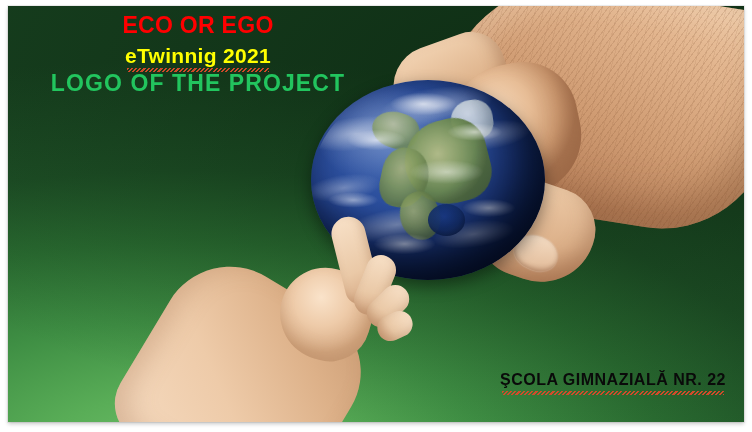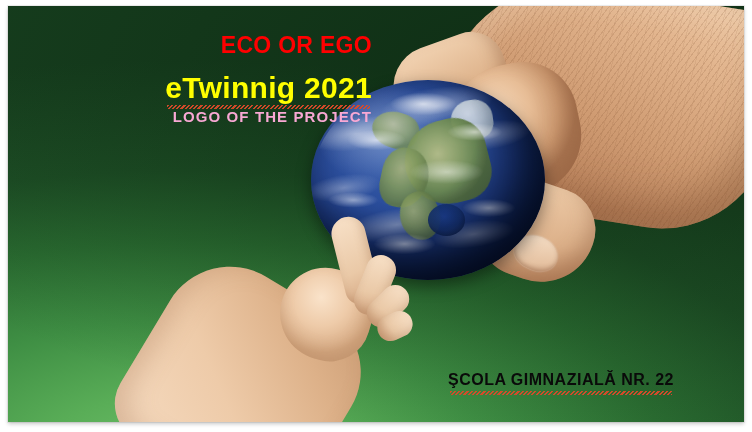--- a/index.html
+++ b/index.html
@@ -150,34 +150,34 @@
       radial-gradient(18% 7% at 40% 82%, rgba(255,255,255,.82) 0%, rgba(255,255,255,0) 74%),
       radial-gradient(15% 6% at 76% 64%, rgba(255,255,255,.78) 0%, rgba(255,255,255,0) 76%),
       radial-gradient(14% 5% at 18% 60%, rgba(255,255,255,.70) 0%, rgba(255,255,255,0) 78%);
   }
   .terminator{
     position:absolute;inset:0;border-radius:50%;pointer-events:none;
     background:radial-gradient(92% 88% at 30% 26%, rgba(0,0,0,0) 44%, rgba(3,9,28,.40) 76%, rgba(2,6,20,.72) 100%);
   }
 
   
-  .title-block{position:absolute;left:16px;top:28px;width:348px;text-align:right;}
+  .title-block{position:absolute;left:16px;top:8px;width:348px;text-align:center;}
   .t-line{margin:0;line-height:1.02;letter-spacing:.3px;white-space:nowrap;}
   .t1{font-size:23px;font-weight:bold;color:#ff0000;}
-  .t2{font-size:30px;font-weight:bold;color:#ffff00;margin-top:16px;display:inline-block;}
-  .t3{font-size:15px;font-weight:bold;color:#f9a8d4;margin-top:5px;letter-spacing:1.1px;}
+  .t2{font-size:21px;font-weight:bold;color:#ffff00;margin-top:8px;display:inline-block;}
+  .t3{font-size:23px;font-weight:bold;color:#22c55e;margin-top:5px;letter-spacing:1.1px;}
 
   .squig{position:relative;display:inline-block;}
   .squig::after{
     content:"";position:absolute;left:2px;right:2px;bottom:-5px;height:4px;
     background:repeating-linear-gradient(135deg,#d94a2a 0 1.5px,rgba(0,0,0,0) 1.5px 3px);
     opacity:.95;
   }
 
-  .school-block{position:absolute;right:18px;bottom:32px;width:330px;text-align:center;}
+  .school-block{position:absolute;right:18px;bottom:32px;width:330px;text-align:right;}
   .s-line{margin:0;font-size:16px;font-weight:bold;color:#0a0a0a;line-height:1.22;letter-spacing:.5px;white-space:nowrap;}
   .s-line.sq{display:inline-block;}
 </style>
 </head>
 <body>
 
 <div id="poster">
   <div id="canvas">
 
     <div class="bg-base"></div>

